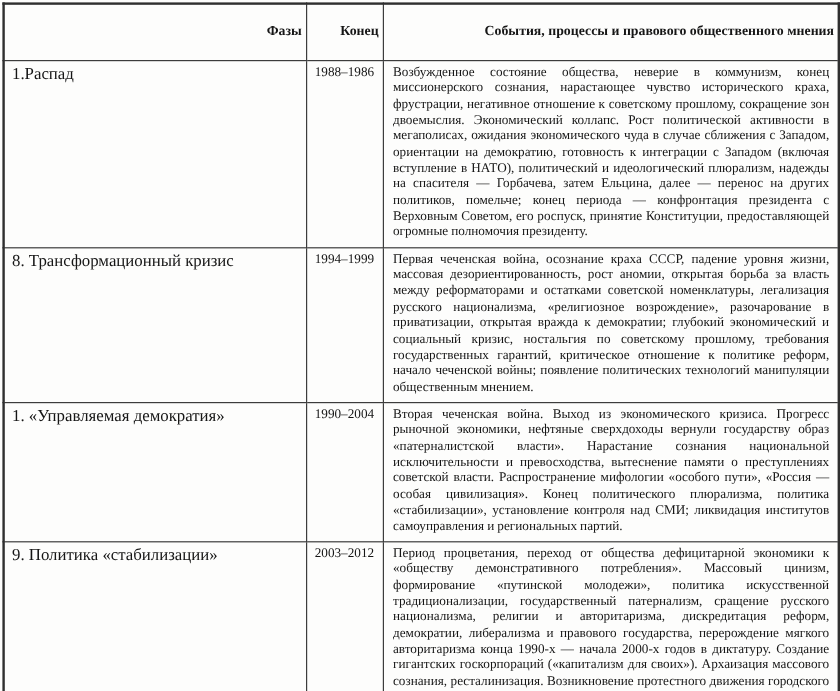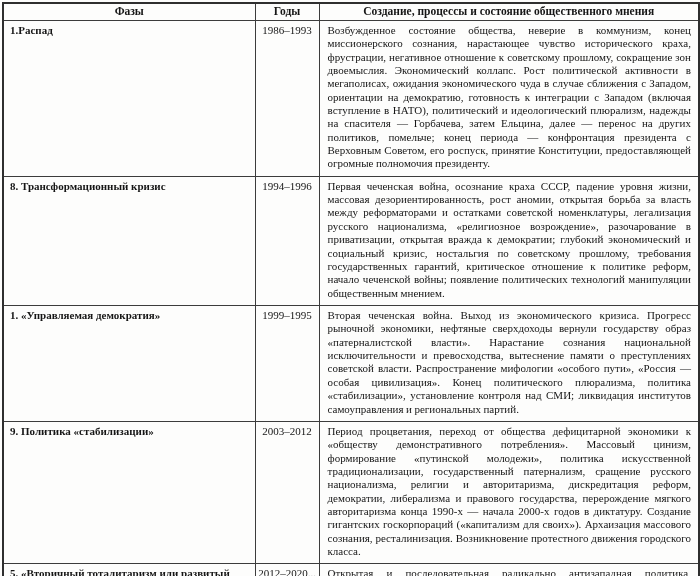--- a/index.html
+++ b/index.html
@@ -32,30 +32,29 @@
   .col-years  { width: 64px; }
   .col-events { width: 380px; }
   th, td {
     border: 1px solid #3c3c3c;
     vertical-align: top;
     box-sizing: border-box;
   }
   th {
     font-weight: bold;
     font-size: 11.5px;
-    text-align: center;
-    padding: 1px 3px;
+    text-align: right;
+    padding: 16px 3px;
     line-height: 1.2;
   }
   td.phase {
-    font-size: 11px;
+    font-size: 14px;
     line-height: 1.25;
     padding: 3px 6px 3px 6px;
     text-align: left;
-    font-weight: bold;
   }
   td.years {
     font-size: 11px;
     line-height: 1.25;
     text-align: center;
     padding: 3px 1px;
     white-space: nowrap;
   }
   td.events {
     font-size: 11px;
@@ -73,38 +72,38 @@
 <div class="page">
   <table class="phase-table">
     <colgroup>
       <col class="col-phase">
       <col class="col-years">
       <col class="col-events">
     </colgroup>
     <thead>
       <tr>
         <th>Фазы</th>
-        <th>Годы</th>
-        <th>Создание, процессы и состояние общественного мнения</th>
+        <th>Конец</th>
+        <th>События, процессы и правового общественного мнения</th>
       </tr>
     </thead>
     <tbody>
       <tr>
         <td class="phase" lang="ru">1.Распад</td>
-        <td class="years">1986–1993</td>
+        <td class="years">1988–1986</td>
         <td class="events" lang="ru">Возбужденное состояние общества, неверие в коммунизм, конец миссионерского сознания, нарастающее чувство исторического краха, фрустрации, негативное отношение к советскому прошлому, сокращение зон двоемыслия. Экономический коллапс. Рост политической активности в мегаполисах, ожидания экономического чуда в случае сближения с Западом, ориентации на демократию, готовность к интеграции с Западом (включая вступление в НАТО), политический и идеологический плюрализм, надежды на спасителя — Горбачева, затем Ельцина, далее — перенос на других политиков, помельче; конец периода — конфронтация президента с Верховным Советом, его роспуск, принятие Конституции, предоставляющей огромные полномочия президенту.</td>
       </tr>
       <tr>
         <td class="phase" lang="ru">8. Трансформационный кризис</td>
-        <td class="years">1994–1996</td>
+        <td class="years">1994–1999</td>
         <td class="events" lang="ru">Первая чеченская война, осознание краха СССР, падение уровня жизни, массовая дезориентированность, рост аномии, открытая борьба за власть между реформаторами и остатками советской номенклатуры, легализация русского национализма, «религиозное возрождение», разочарование в приватизации, открытая вражда к демократии; глубокий экономический и социальный кризис, ностальгия по советскому прошлому, требования государственных гарантий, критическое отношение к политике реформ, начало чеченской войны; появление политических технологий манипуляции общественным мнением.</td>
       </tr>
       <tr>
         <td class="phase" lang="ru">1. «Управляемая демократия»</td>
-        <td class="years">1999–1995</td>
+        <td class="years">1990–2004</td>
         <td class="events" lang="ru">Вторая чеченская война. Выход из экономического кризиса. Прогресс рыночной экономики, нефтяные сверхдоходы вернули государству образ «патерналистской власти». Нарастание сознания национальной исключительности и превосходства, вытеснение памяти о преступлениях советской власти. Распространение мифологии «особого пути», «Россия — особая цивилизация». Конец политического плюрализма, политика «стабилизации», установление контроля над СМИ; ликвидация институтов самоуправления и региональных партий.</td>
       </tr>
       <tr>
         <td class="phase" lang="ru">9. Политика «стабилизации»</td>
         <td class="years">2003–2012</td>
         <td class="events" lang="ru">Период процветания, переход от общества дефицитарной экономики к «обществу демонстративного потребления». Массовый цинизм, формирование «путинской молодежи», политика искусственной традиционализации, государственный патернализм, сращение русского национализма, религии и авторитаризма, дискредитация реформ, демократии, либерализма и правового государства, перерождение мягкого авторитаризма конца 1990-х — начала 2000-х годов в диктатуру. Создание гигантских госкорпораций («капитализм для своих»). Архаизация массового сознания, ресталинизация. Возникновение протестного движения городского класса.</td>
       </tr>
       <tr>
         <td class="phase" lang="ru">5. «Вторичный тоталитаризм или развитый путинизм»</td>
         <td class="years">2012–2020...</td>

